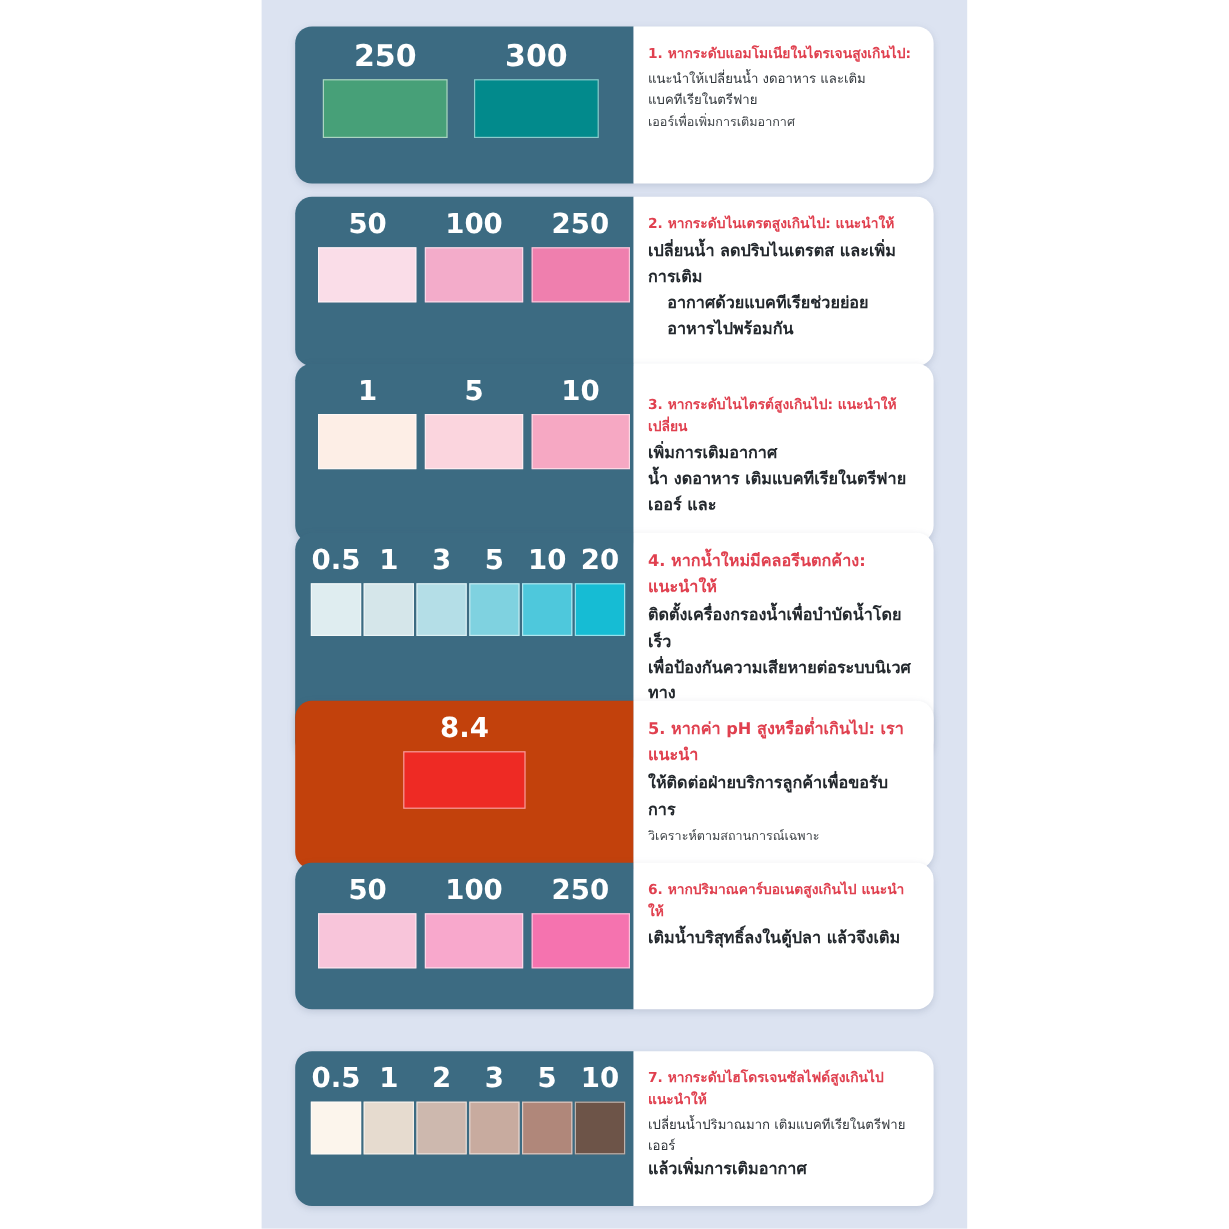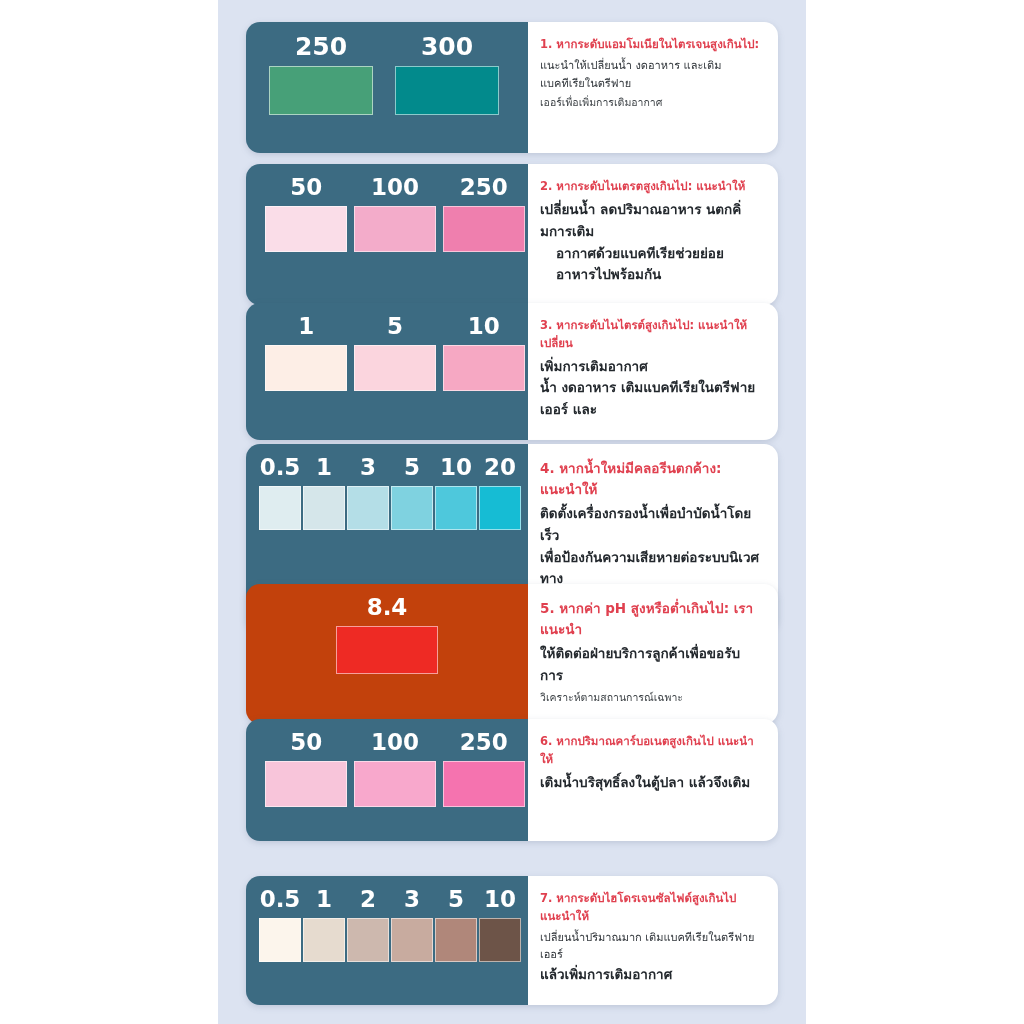--- a/index.html
+++ b/index.html
@@ -151,21 +151,21 @@
               <span class="chip" style="background: rgb(243, 172, 202);"></span>
             </div>
             <div class="cell">
               <div class="num">250</div>
               <span class="chip" style="background: rgb(239, 127, 174);"></span>
             </div>
           </div>
         </div>
         <div class="text-panel" style="background: rgb(255, 255, 255);">
           <div class="t-head" style="color: rgb(224, 64, 79);">2. หากระดับไนเตรตสูงเกินไป: แนะนำให้</div>
-          <div class="t-body">เปลี่ยนน้ำ ลดปริมาณอาหาร นตกคิ่มการเติม</div>
+          <div class="t-body">เปลี่ยนน้ำ ลดปริบไนเตรตส และเพิ่มการเติม</div>
           <div class="t-body" style="white-space: pre-line; margin-left: 16px;">อากาศด้วยแบคทีเรียช่วยย่อยอาหารไปพร้อมกัน</div>
         </div>
       </div>
       <div class="card" style="top: 303px; min-height: 117px;">
         <div class="swatch-panel" style="background: rgb(60, 107, 130);">
           <div class="strip size-med pad-wide">
             <div class="cell">
               <div class="num">1</div>
               <span class="chip" style="background: rgb(253, 238, 230);"></span>
             </div>
@@ -173,21 +173,21 @@
               <div class="num">5</div>
               <span class="chip" style="background: rgb(251, 213, 222);"></span>
             </div>
             <div class="cell">
               <div class="num">10</div>
               <span class="chip" style="background: rgb(246, 168, 195);"></span>
             </div>
           </div>
         </div>
         <div class="text-panel" style="background: rgb(255, 255, 255);">
-          <div class="t-head" style="color: rgb(224, 64, 79);">3. หากระดับไนไตรต์สูงเกินไป: แนะนำให้เปลี่ยน</div>
+          <div class="t-head" style="color: rgb(224, 64, 79); margin-top: 12px;">3. หากระดับไนไตรต์สูงเกินไป: แนะนำให้เปลี่ยน</div>
           <div class="t-body" style="white-space: pre-line;">เพิ่มการเติมอากาศ</div>
           <div class="t-body">น้ำ งดอาหาร เติมแบคทีเรียในตรีฟายเออร์ และ</div>
         </div>
       </div>
       <div class="card" style="top: 444px; min-height: 122px;">
         <div class="swatch-panel" style="background: rgb(60, 107, 130);">
           <div class="strip size-sq ">
             <div class="cell">
               <div class="num">0.5</div>
               <span class="chip" style="background: rgb(223, 237, 240);"></span>

